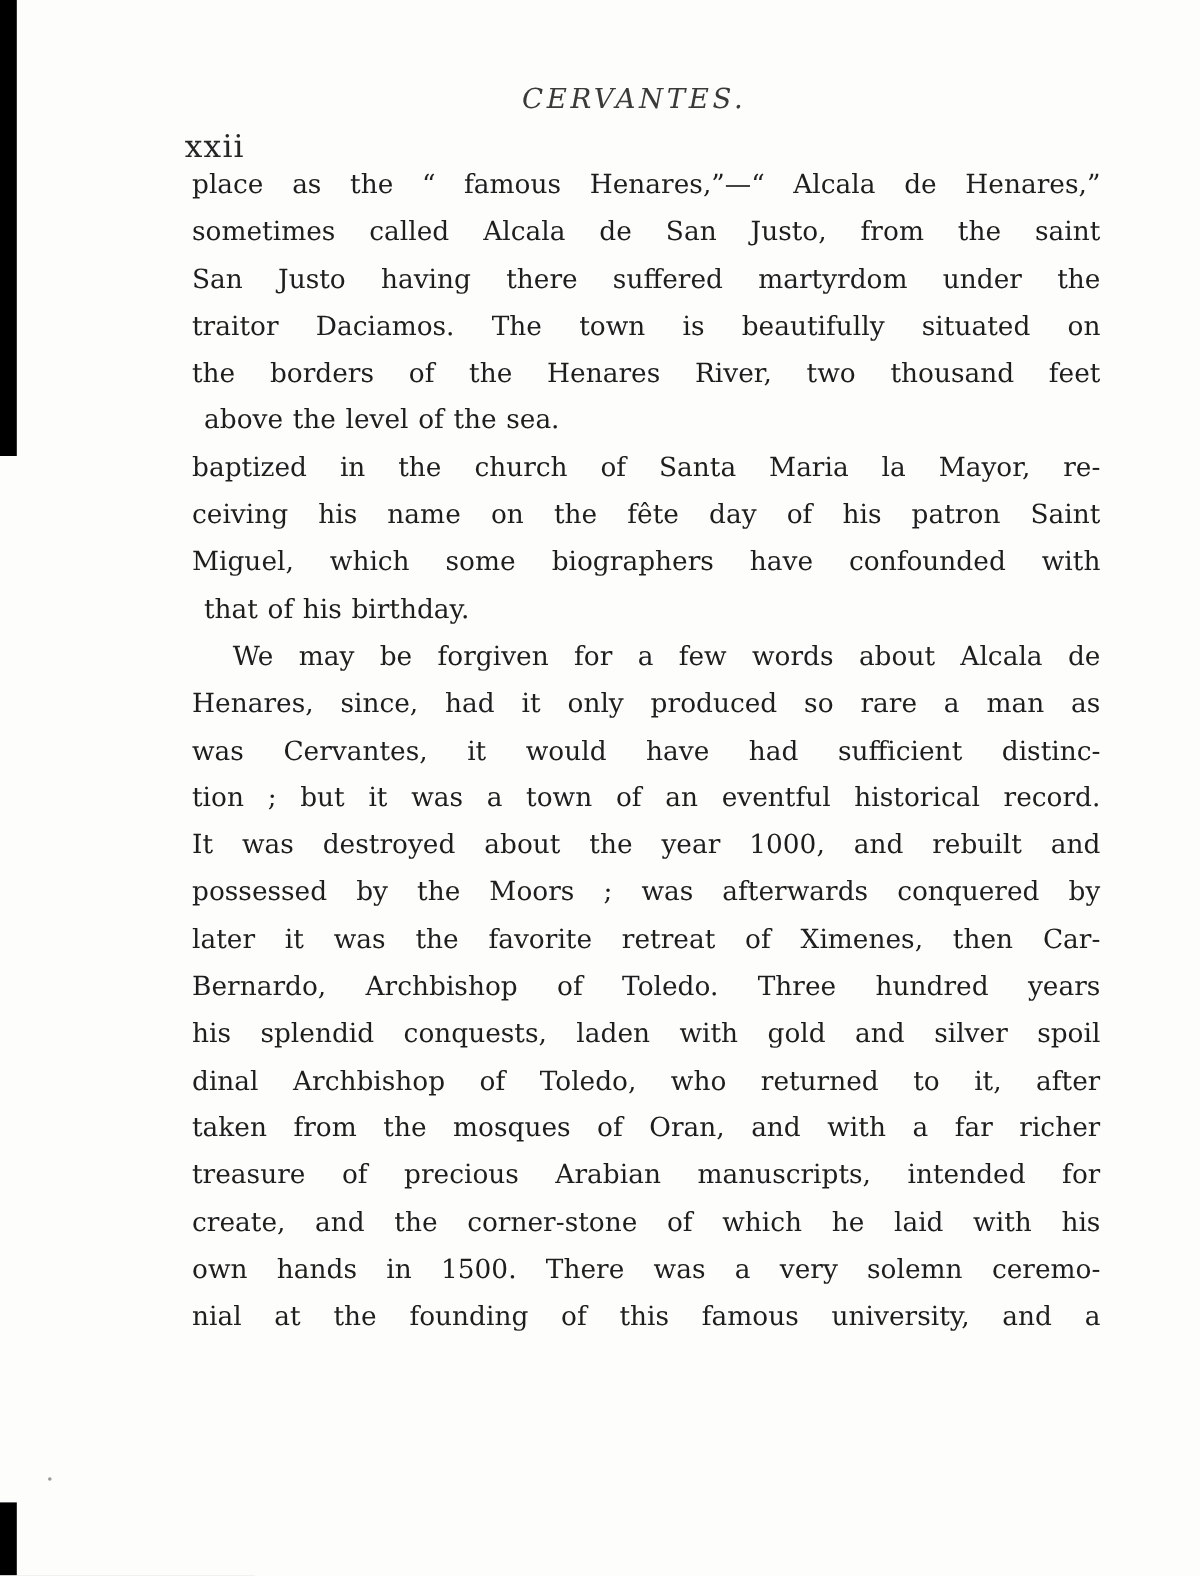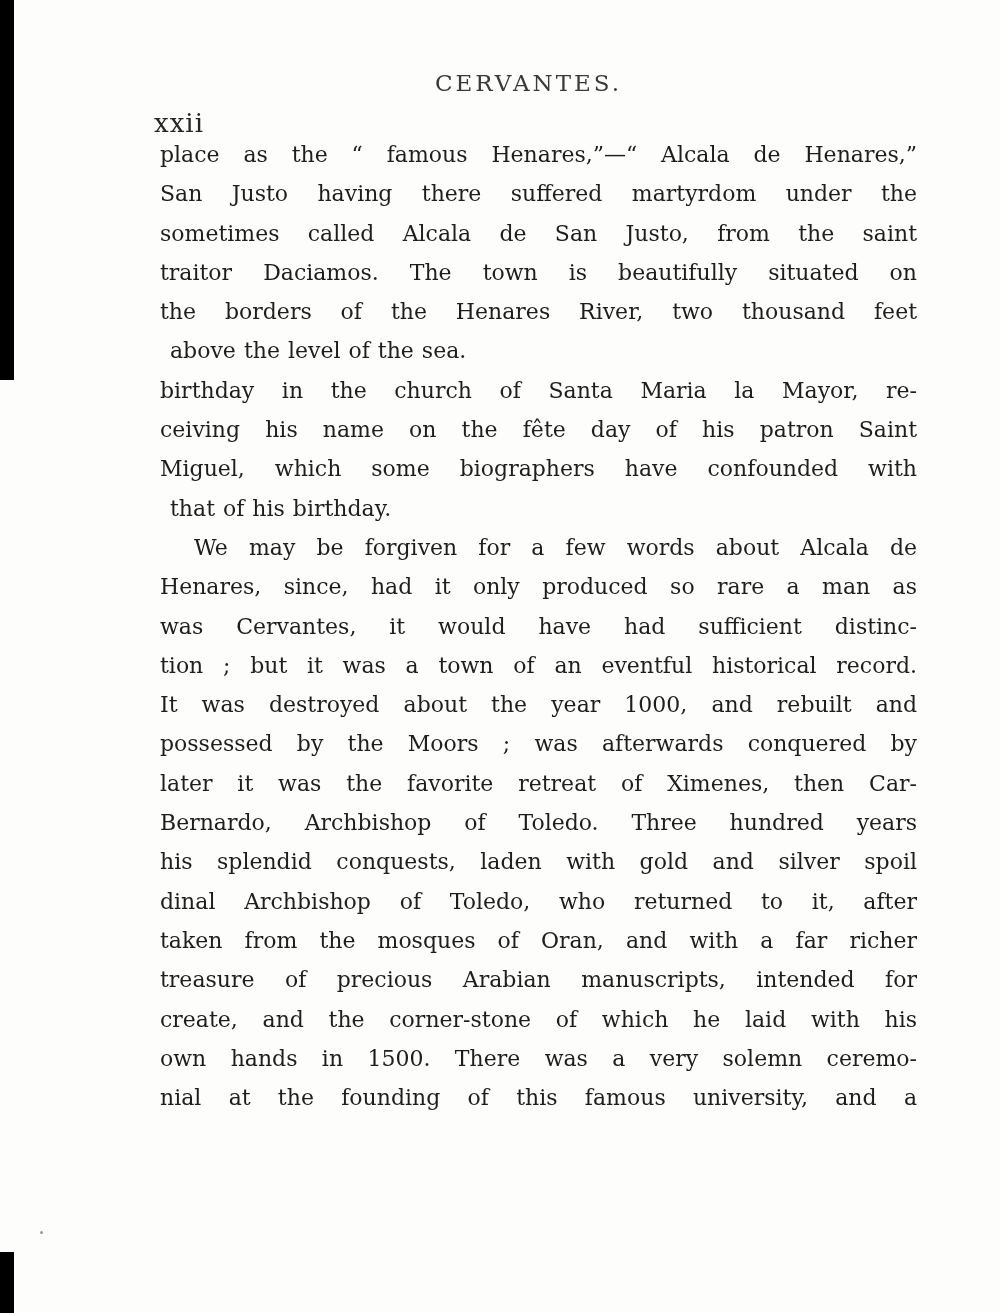--- a/index.html
+++ b/index.html
@@ -51,20 +51,21 @@
     letter-spacing: 1px;
     color: #262626;
     margin-top: 36px;
   }
   .running-title {
     position: absolute;
     left: 0;
     right: 0;
     top: 0;
     text-align: center;
+    font-style: italic;
     font-size: 23px;
     letter-spacing: 3px;
     color: #3a3a38;
   }
   .body-text {
     position: absolute;
     top: 135px;
     left: 160px;
     width: 757px;
     font-size: 22px;
@@ -93,26 +94,26 @@
   <div class="scan-bar bottom"></div>
   <div class="scan-speck"></div>
 
   <div class="page-header">
     <span class="page-number">xxii</span>
     <span class="running-title">CERVANTES.</span>
   </div>
 
   <div class="body-text">
       <div class="text-line">place as the “ famous Henares,”—“ Alcala de Henares,”</div>
+      <div class="text-line">sometimes called Alcala de San Justo, from the saint</div>
       <div class="text-line">San Justo having there suffered martyrdom under the</div>
-      <div class="text-line">sometimes called Alcala de San Justo, from the saint</div>
       <div class="text-line">traitor Daciamos.  The town is beautifully situated on</div>
       <div class="text-line">the borders of the Henares River, two thousand feet</div>
       <div class="text-line para-end">above the level of the sea.</div>
-      <div class="text-line">birthday in the church of Santa Maria la Mayor, re-</div>
+      <div class="text-line">baptized in the church of Santa Maria la Mayor, re-</div>
       <div class="text-line">ceiving his name on the fête day of his patron Saint</div>
       <div class="text-line">Miguel, which some biographers have confounded with</div>
       <div class="text-line para-end">that of his birthday.</div>
       <div class="text-line indent">We may be forgiven for a few words about Alcala de</div>
       <div class="text-line">Henares, since, had it only produced so rare a man as</div>
       <div class="text-line">was Cervantes, it would have had sufficient distinc-</div>
       <div class="text-line">tion ; but it was a town of an eventful historical record.</div>
       <div class="text-line">It was destroyed about the year 1000, and rebuilt and</div>
       <div class="text-line">possessed by the Moors ; was afterwards conquered by</div>
       <div class="text-line">later it was the favorite retreat of Ximenes, then Car-</div>

